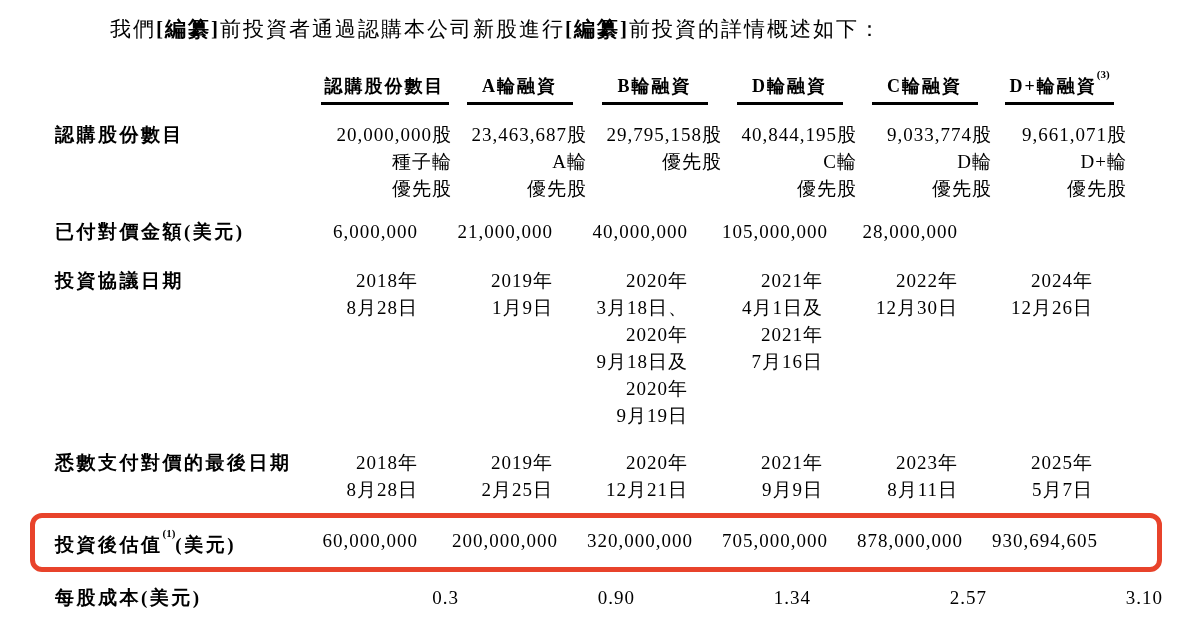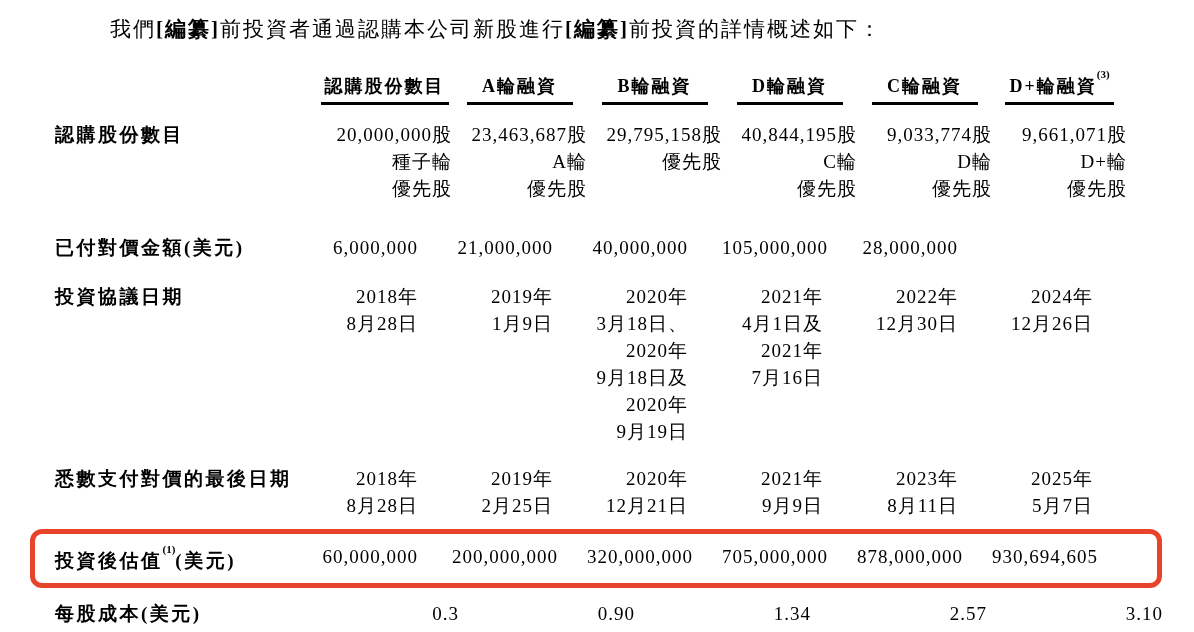--- a/index.html
+++ b/index.html
@@ -53,21 +53,21 @@
     border-bottom: 3px solid #000;
     padding: 0 4px 4px 4px;
     font-weight: bold;
     font-size: 18px;
     letter-spacing: 2px;
     white-space: nowrap;
   }
 
   
   .r-shares { margin-top: 16px; }
-  .r-paid   { margin-top: 32px; }
+  .r-paid   { margin-top: 16px; }
   .r-agree  { margin-top: 22px; }
   .r-final  { margin-top: 20px; }
   .r-cost   { margin-top: 12px; gap: 41px; }
 
   .hl-wrap {
     margin-top: 10px;
     margin-left: -25px;
     width: 1132px;
     border: 5px solid #e8432b;
     border-radius: 12px;

